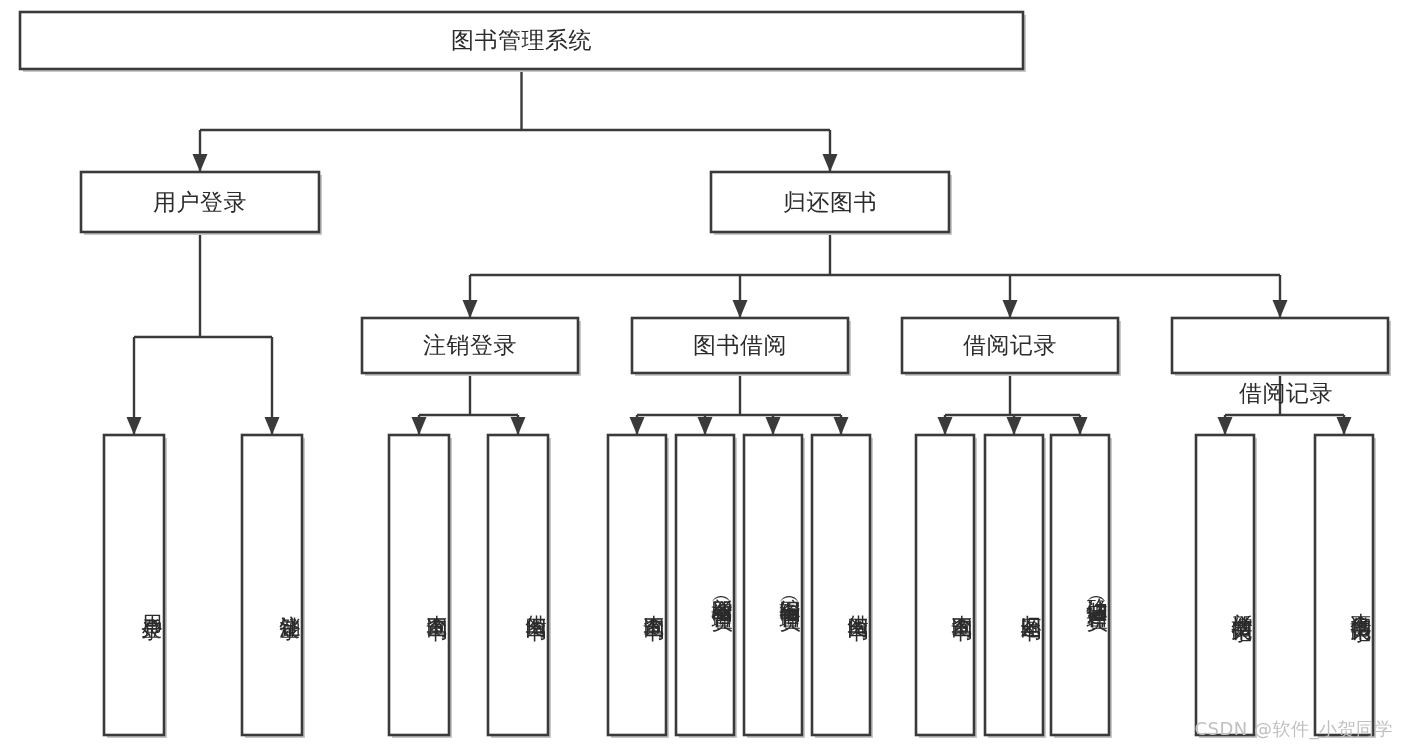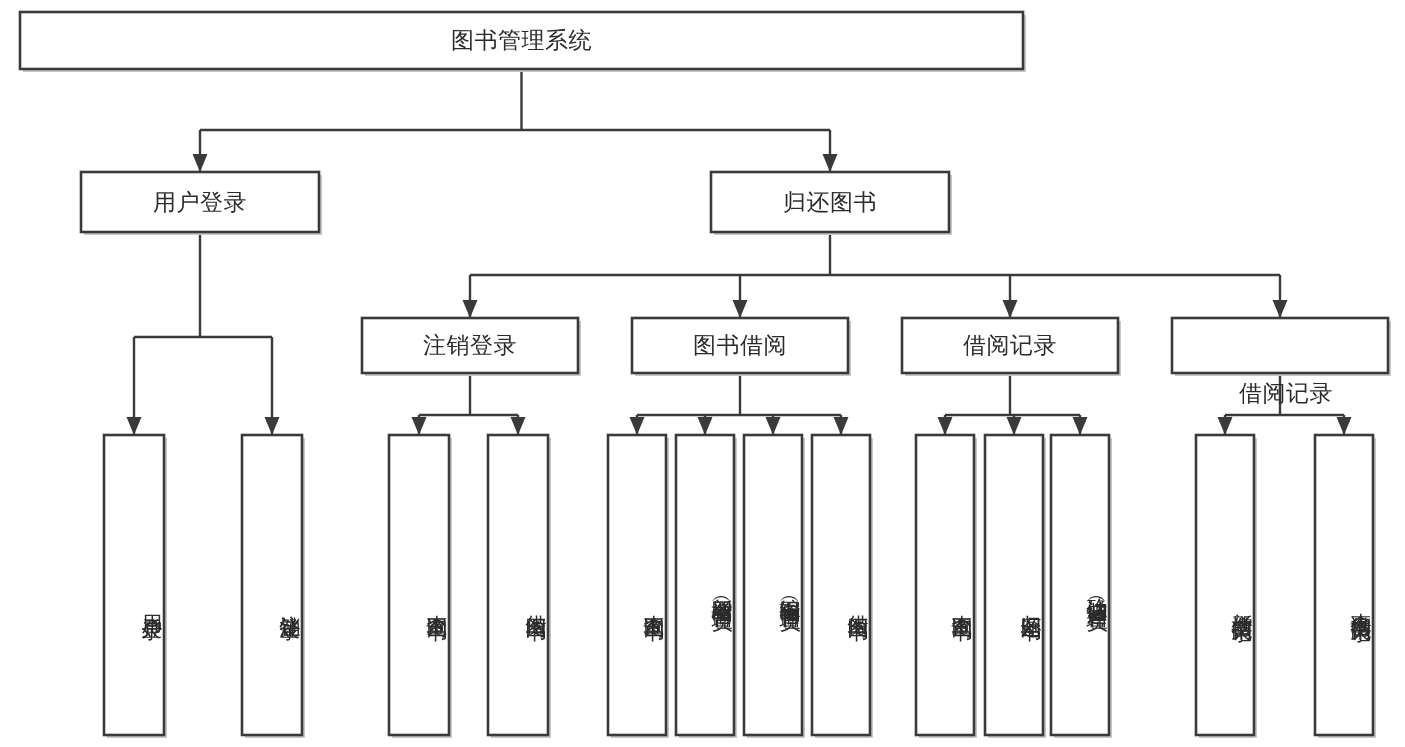--- a/index.html
+++ b/index.html
@@ -206,13 +206,14 @@
       <div class="node-label vertical tall-start" style="left: 676px; top: 435px; width: 58px; height: 300px;">新增图书（管理员）</div>
       <div class="node-label vertical tall-start" style="left: 744px; top: 435px; width: 58px; height: 300px;">编辑图书（管理员）</div>
       <div class="node-label vertical" style="left: 812px; top: 435px; width: 58px; height: 300px;">借阅图书</div>
       <div class="node-label vertical" style="left: 916px; top: 435px; width: 58px; height: 300px;">查询图书</div>
       <div class="node-label vertical" style="left: 985px; top: 435px; width: 58px; height: 300px;">归还图书</div>
       <div class="node-label vertical tall-start" style="left: 1051px; top: 435px; width: 58px; height: 300px;">确认归还（管理员）</div>
       <div class="node-label vertical" style="left: 1196px; top: 435px; width: 58px; height: 300px;">新增借阅记录</div>
       <div class="node-label vertical" style="left: 1315px; top: 435px; width: 58px; height: 300px;">查询借阅记录</div>
     </div>
 
+  <div class="watermark">CSDN @软件_小贺同学</div>
 </div>
 
 </body></html>

